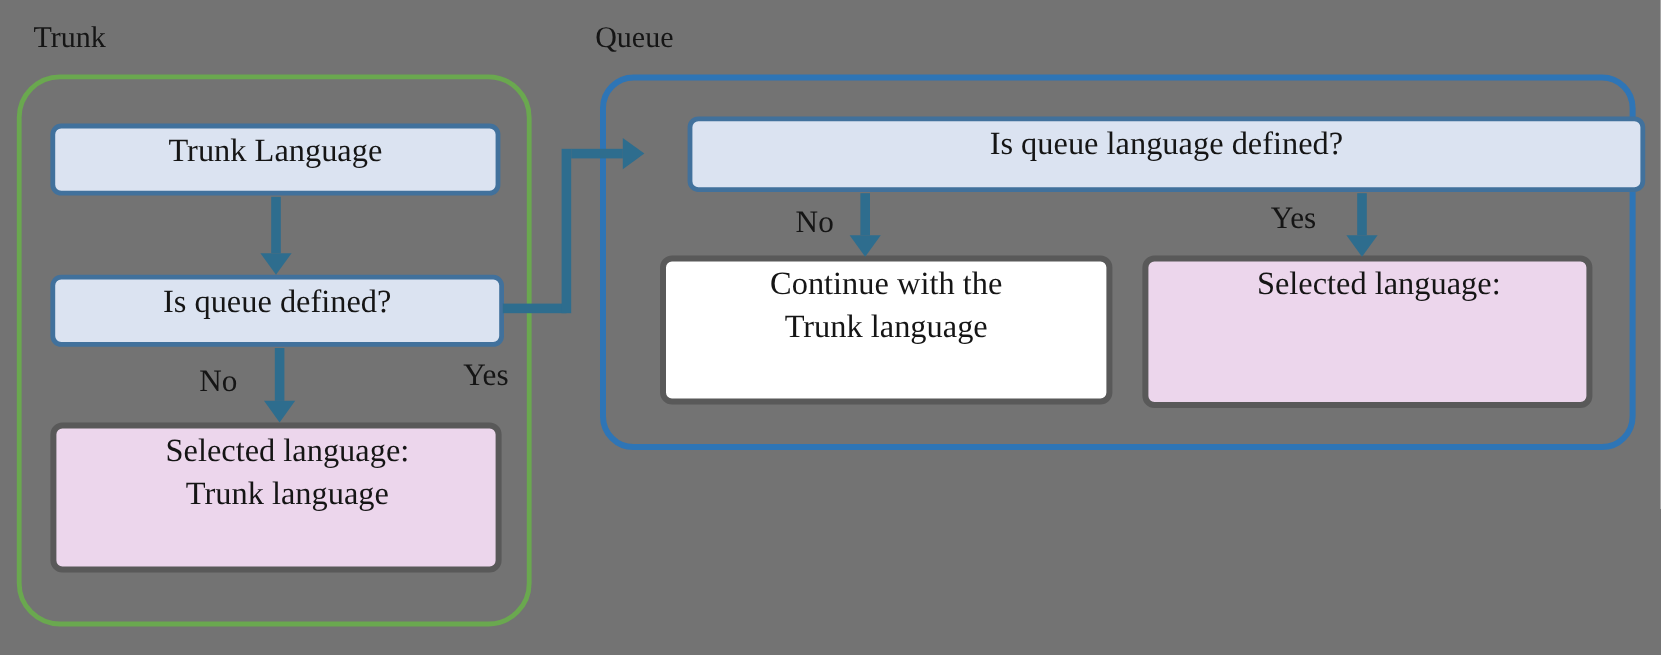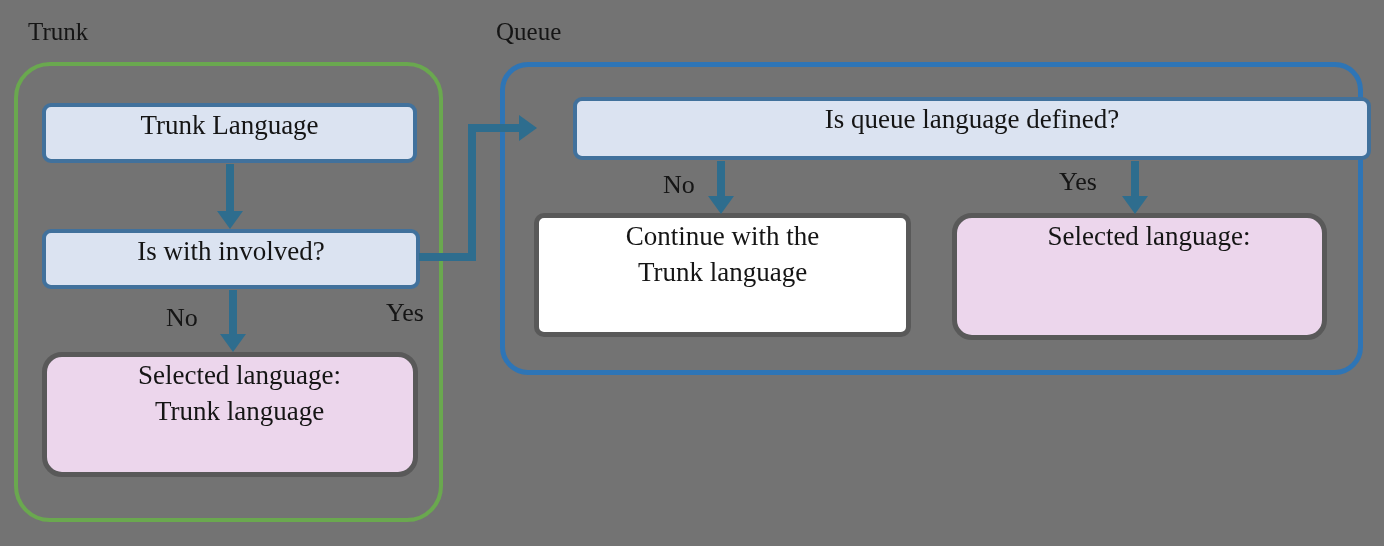--- a/index.html
+++ b/index.html
@@ -54,21 +54,21 @@
     color:var(--text);
   }
   .node.process{
     background:var(--process-fill);
     border:4px solid var(--process-border);
     border-radius:9px;
   }
   .node.result{
     background:var(--result-fill);
     border:5px solid var(--result-border);
-    border-radius:20px;
+    border-radius:10px;
     padding-left:19px;
   }
   .node.neutral{
     background:var(--neutral-fill);
     border:5px solid var(--result-border);
     border-radius:10px;
   }
   .seg{
     position:absolute;
     background:var(--arrow);
@@ -103,33 +103,33 @@
   <div class="group-title" style="left:496px;top:18px;">Queue</div>
 
   <div class="container trunk" style="left:14px;top:62px;width:429px;height:460px;"></div>
   <div class="container queue" style="left:500px;top:62px;width:863px;height:313px;"></div>
 
   <div class="node process" style="left:42px;top:103px;width:375px;height:60px;">
     <span>Trunk Language</span>
   </div>
 
   <div class="node process" style="left:42px;top:229px;width:378px;height:60px;">
-    <span>Is with involved?</span>
+    <span>Is queue defined?</span>
   </div>
 
   <div class="node result" style="left:42px;top:352px;width:376px;height:125px;">
     <span>Selected language:</span>
     <span>Trunk language</span>
   </div>
 
   <div class="node process" style="left:537px;top:97px;width:798px;height:63px;margin-left:36px;">
     <span>Is queue language defined?</span>
   </div>
 
-  <div class="node neutral" style="left:534px;top:213px;width:377px;height:124px;">
+  <div class="node neutral" style="left:550px;top:213px;width:377px;height:124px;">
     <span>Continue with the</span>
     <span>Trunk language</span>
   </div>
 
   <div class="node result" style="left:952px;top:213px;width:375px;height:127px;">
     <span>Selected language:</span>
   </div>
 
   <div>
     <div class="seg" style="left:226px;top:164px;width:8px;height:47px;"></div>

